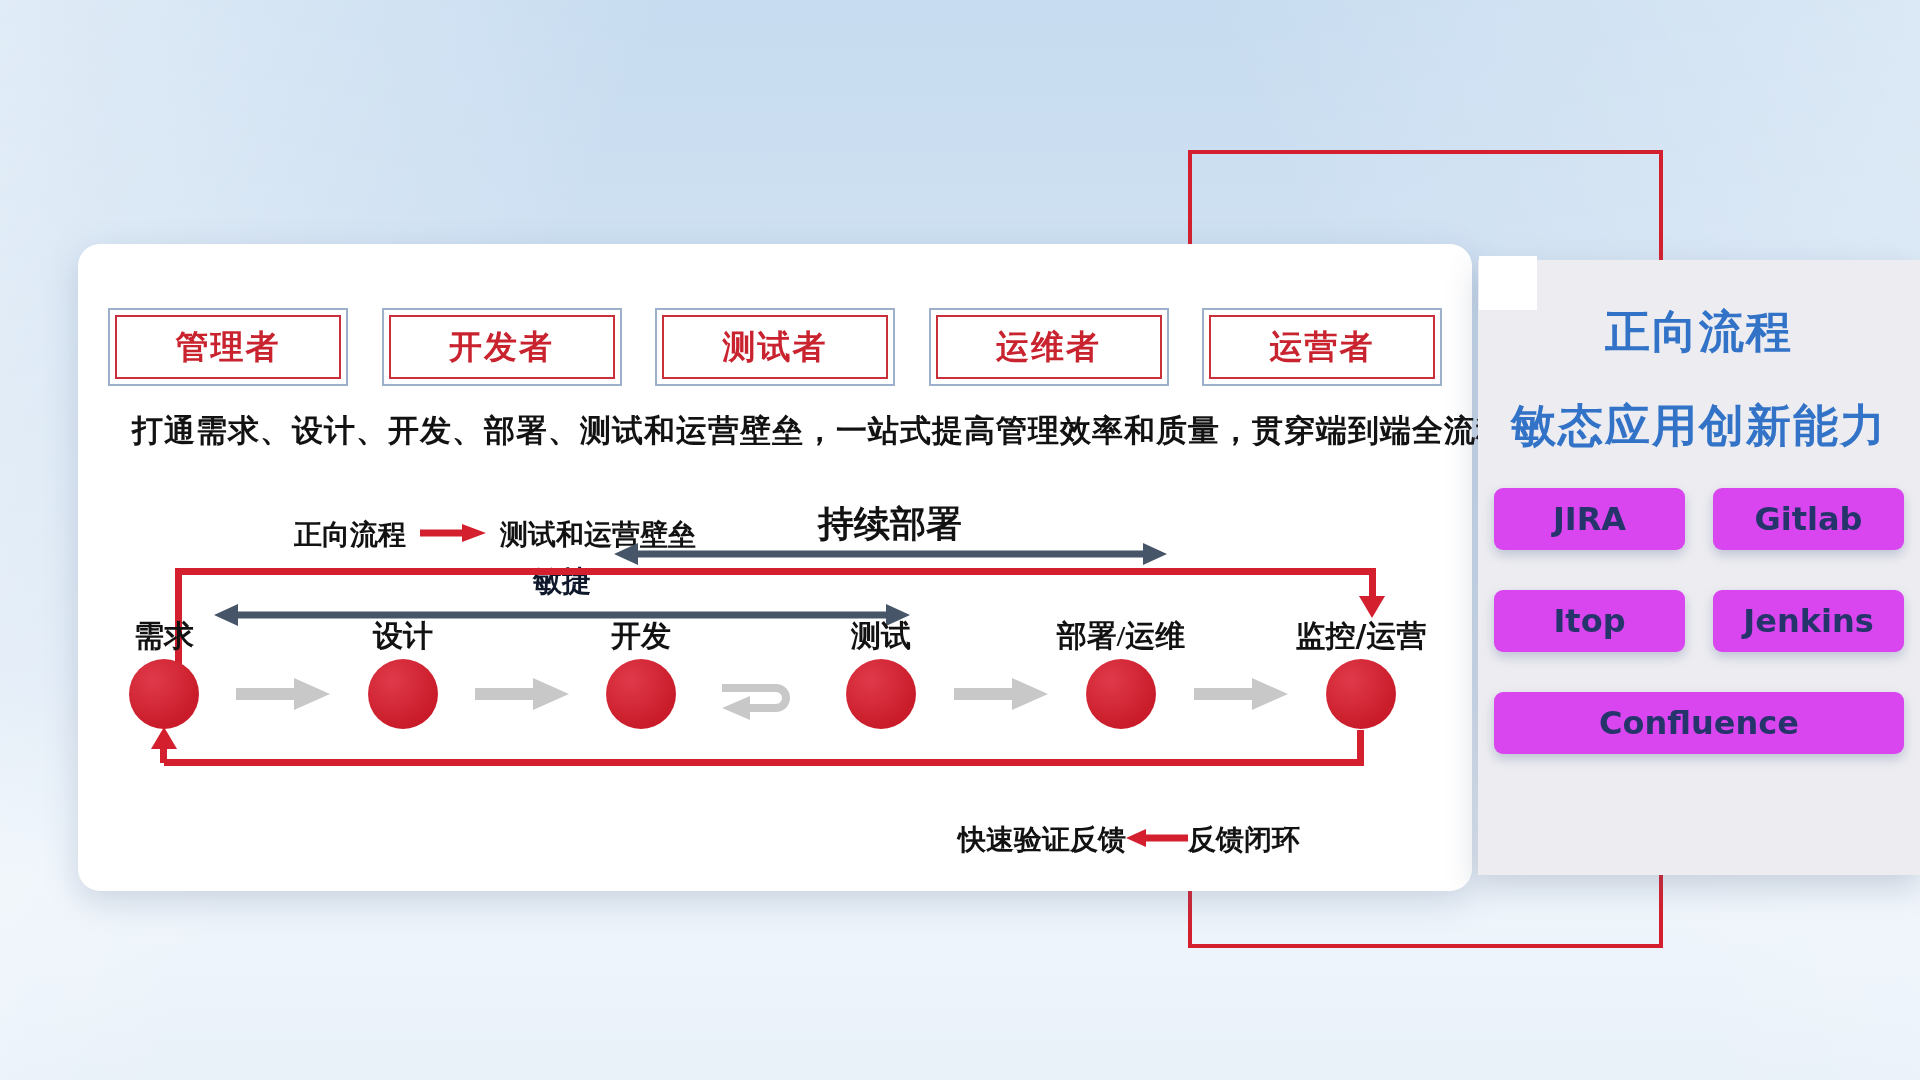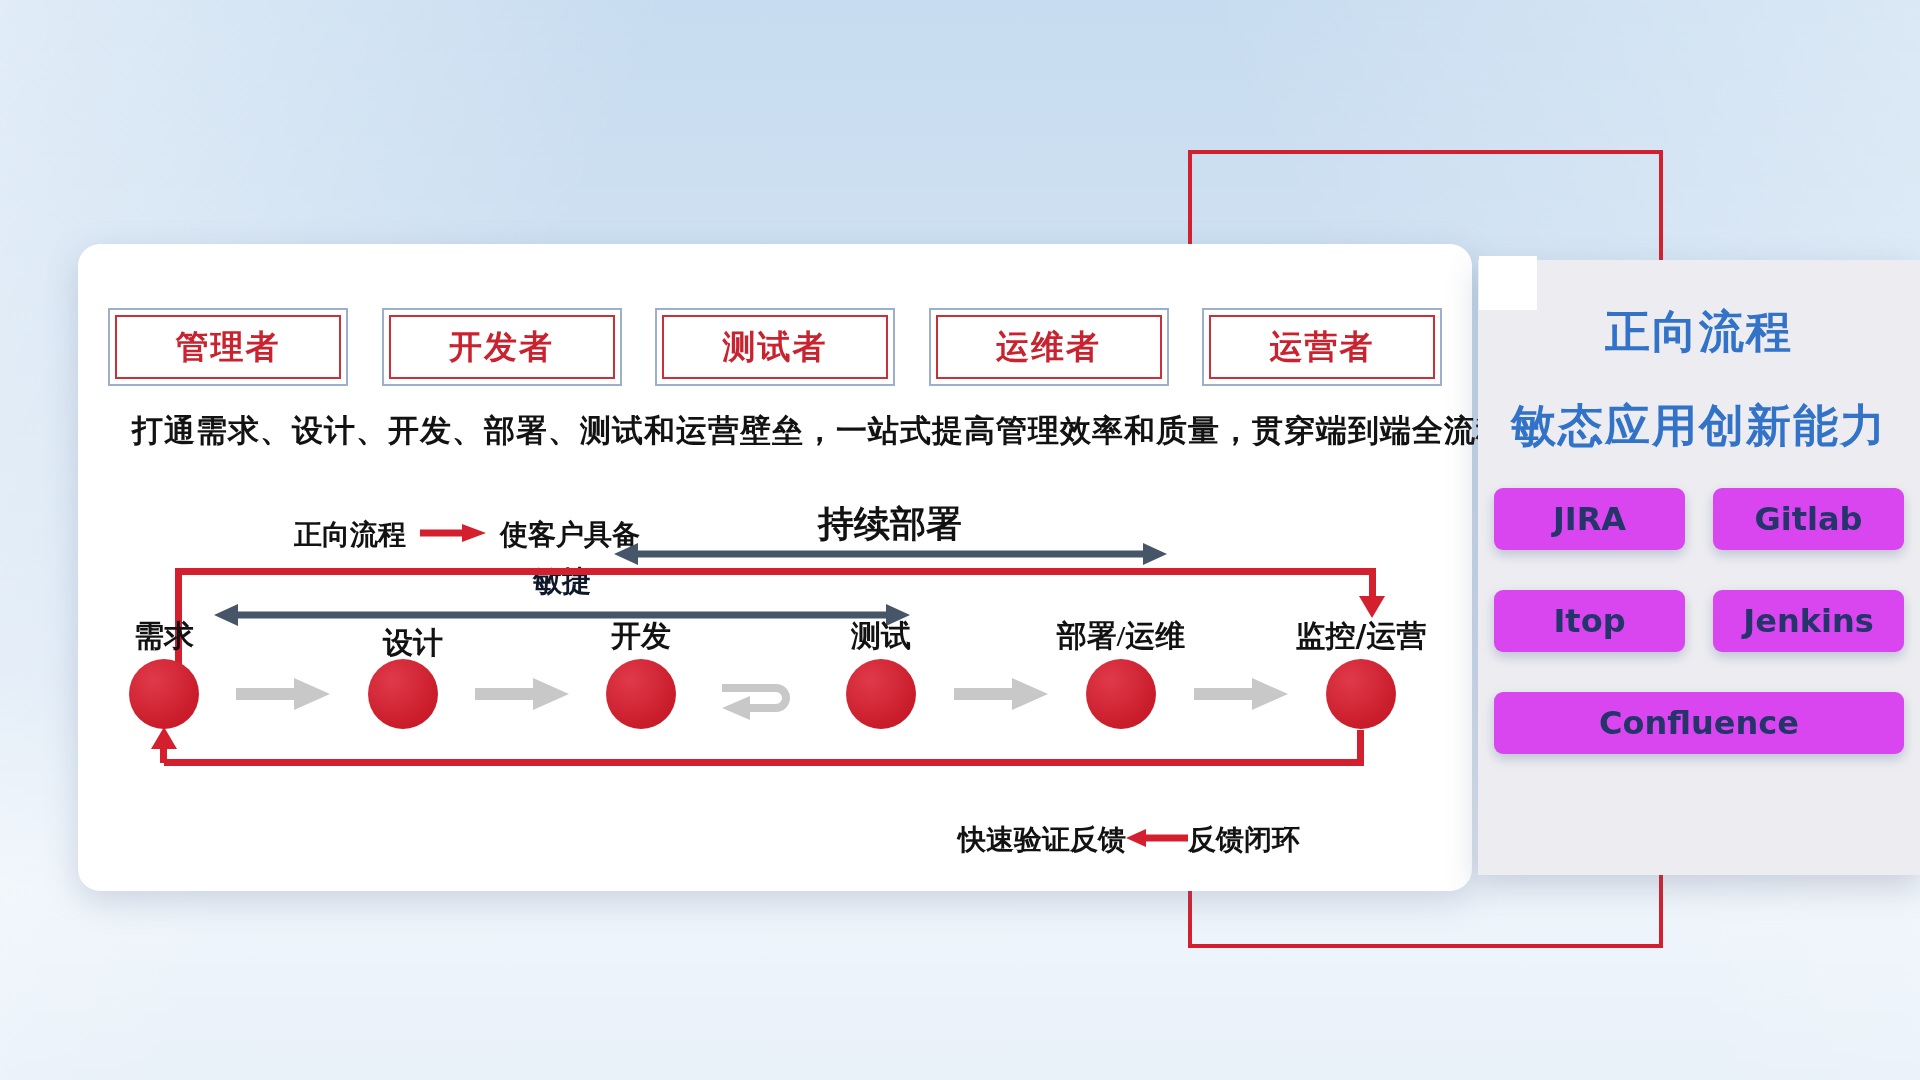--- a/index.html
+++ b/index.html
@@ -156,21 +156,21 @@
 
     <div class="abs subtitle">打通需求、设计、开发、部署、测试和运营壁垒，一站式提高管理效率和质量，贯穿端到端全流程</div>
 
     <div class="abs legend-forward">
       <span class="lbl">正向流程</span>
       <span>
         <svg width="66" height="18" viewBox="0 0 66 18">
             <path d="M0 5.5 H42 V0 L66 9 L42 18 V12.5 H0 Z" fill="#d4202e"></path>
           </svg>
       </span>
-      <span class="desc">使客户具备</span>
+      <span class="desc">测试和运营壁垒</span>
     </div>
 
     <div class="abs cd-label">持续部署</div>
     <div class="abs" style="left:534px; top:297px;">
       <svg width="557" height="26" viewBox="0 0 557 26">
           <path d="M2 13 L26 2 L26 9.5 L531 9.5 L531 2 L555 13 L531 24 L531 16.5 L26 16.5 L26 24 Z" fill="#475569"></path>
         </svg>
     </div>
 
     <div class="abs agile-label">敏捷</div>
@@ -183,21 +183,21 @@
     <div class="abs redbar" style="left:97px; top:324px; width:1197px; height:7px;"></div>
     <div class="abs redbar" style="left:97px; top:324px; width:7px; height:96px;"></div>
     <div class="abs redbar" style="left:1291px; top:324px; width:7px; height:30px;"></div>
     <div class="abs tri-down" style="left:1281px; top:352px;"></div>
     <div class="abs redbar" style="left:86px; top:515px; width:1200px; height:7px;"></div>
     <div class="abs redbar" style="left:1279px; top:486px; width:7px; height:32px;"></div>
     <div class="abs redbar" style="left:82px; top:503px; width:7px; height:16px;"></div>
     <div class="abs tri-up" style="left:73px; top:483px;"></div>
 
     <div class="abs stage-label" style="left:-14px;">需求</div>
-    <div class="abs stage-label" style="left:235px;margin-top:7px;">设计</div>
+    <div class="abs stage-label" style="left:225px;">设计</div>
     <div class="abs stage-label" style="left:463px;">开发</div>
     <div class="abs stage-label" style="left:703px;font-family:Liberation Serif, serif;">测试</div>
     <div class="abs stage-label" style="left:943px;font-family:Liberation Serif, serif;">部署/运维</div>
     <div class="abs stage-label" style="left:1183px;">监控/运营</div>
 
     <div class="abs stage-circle" style="left:51px;"></div>
     <div class="abs stage-circle" style="left:290px;"></div>
     <div class="abs stage-circle" style="left:528px;"></div>
     <div class="abs stage-circle" style="left:768px;"></div>
     <div class="abs stage-circle" style="left:1008px;"></div>

